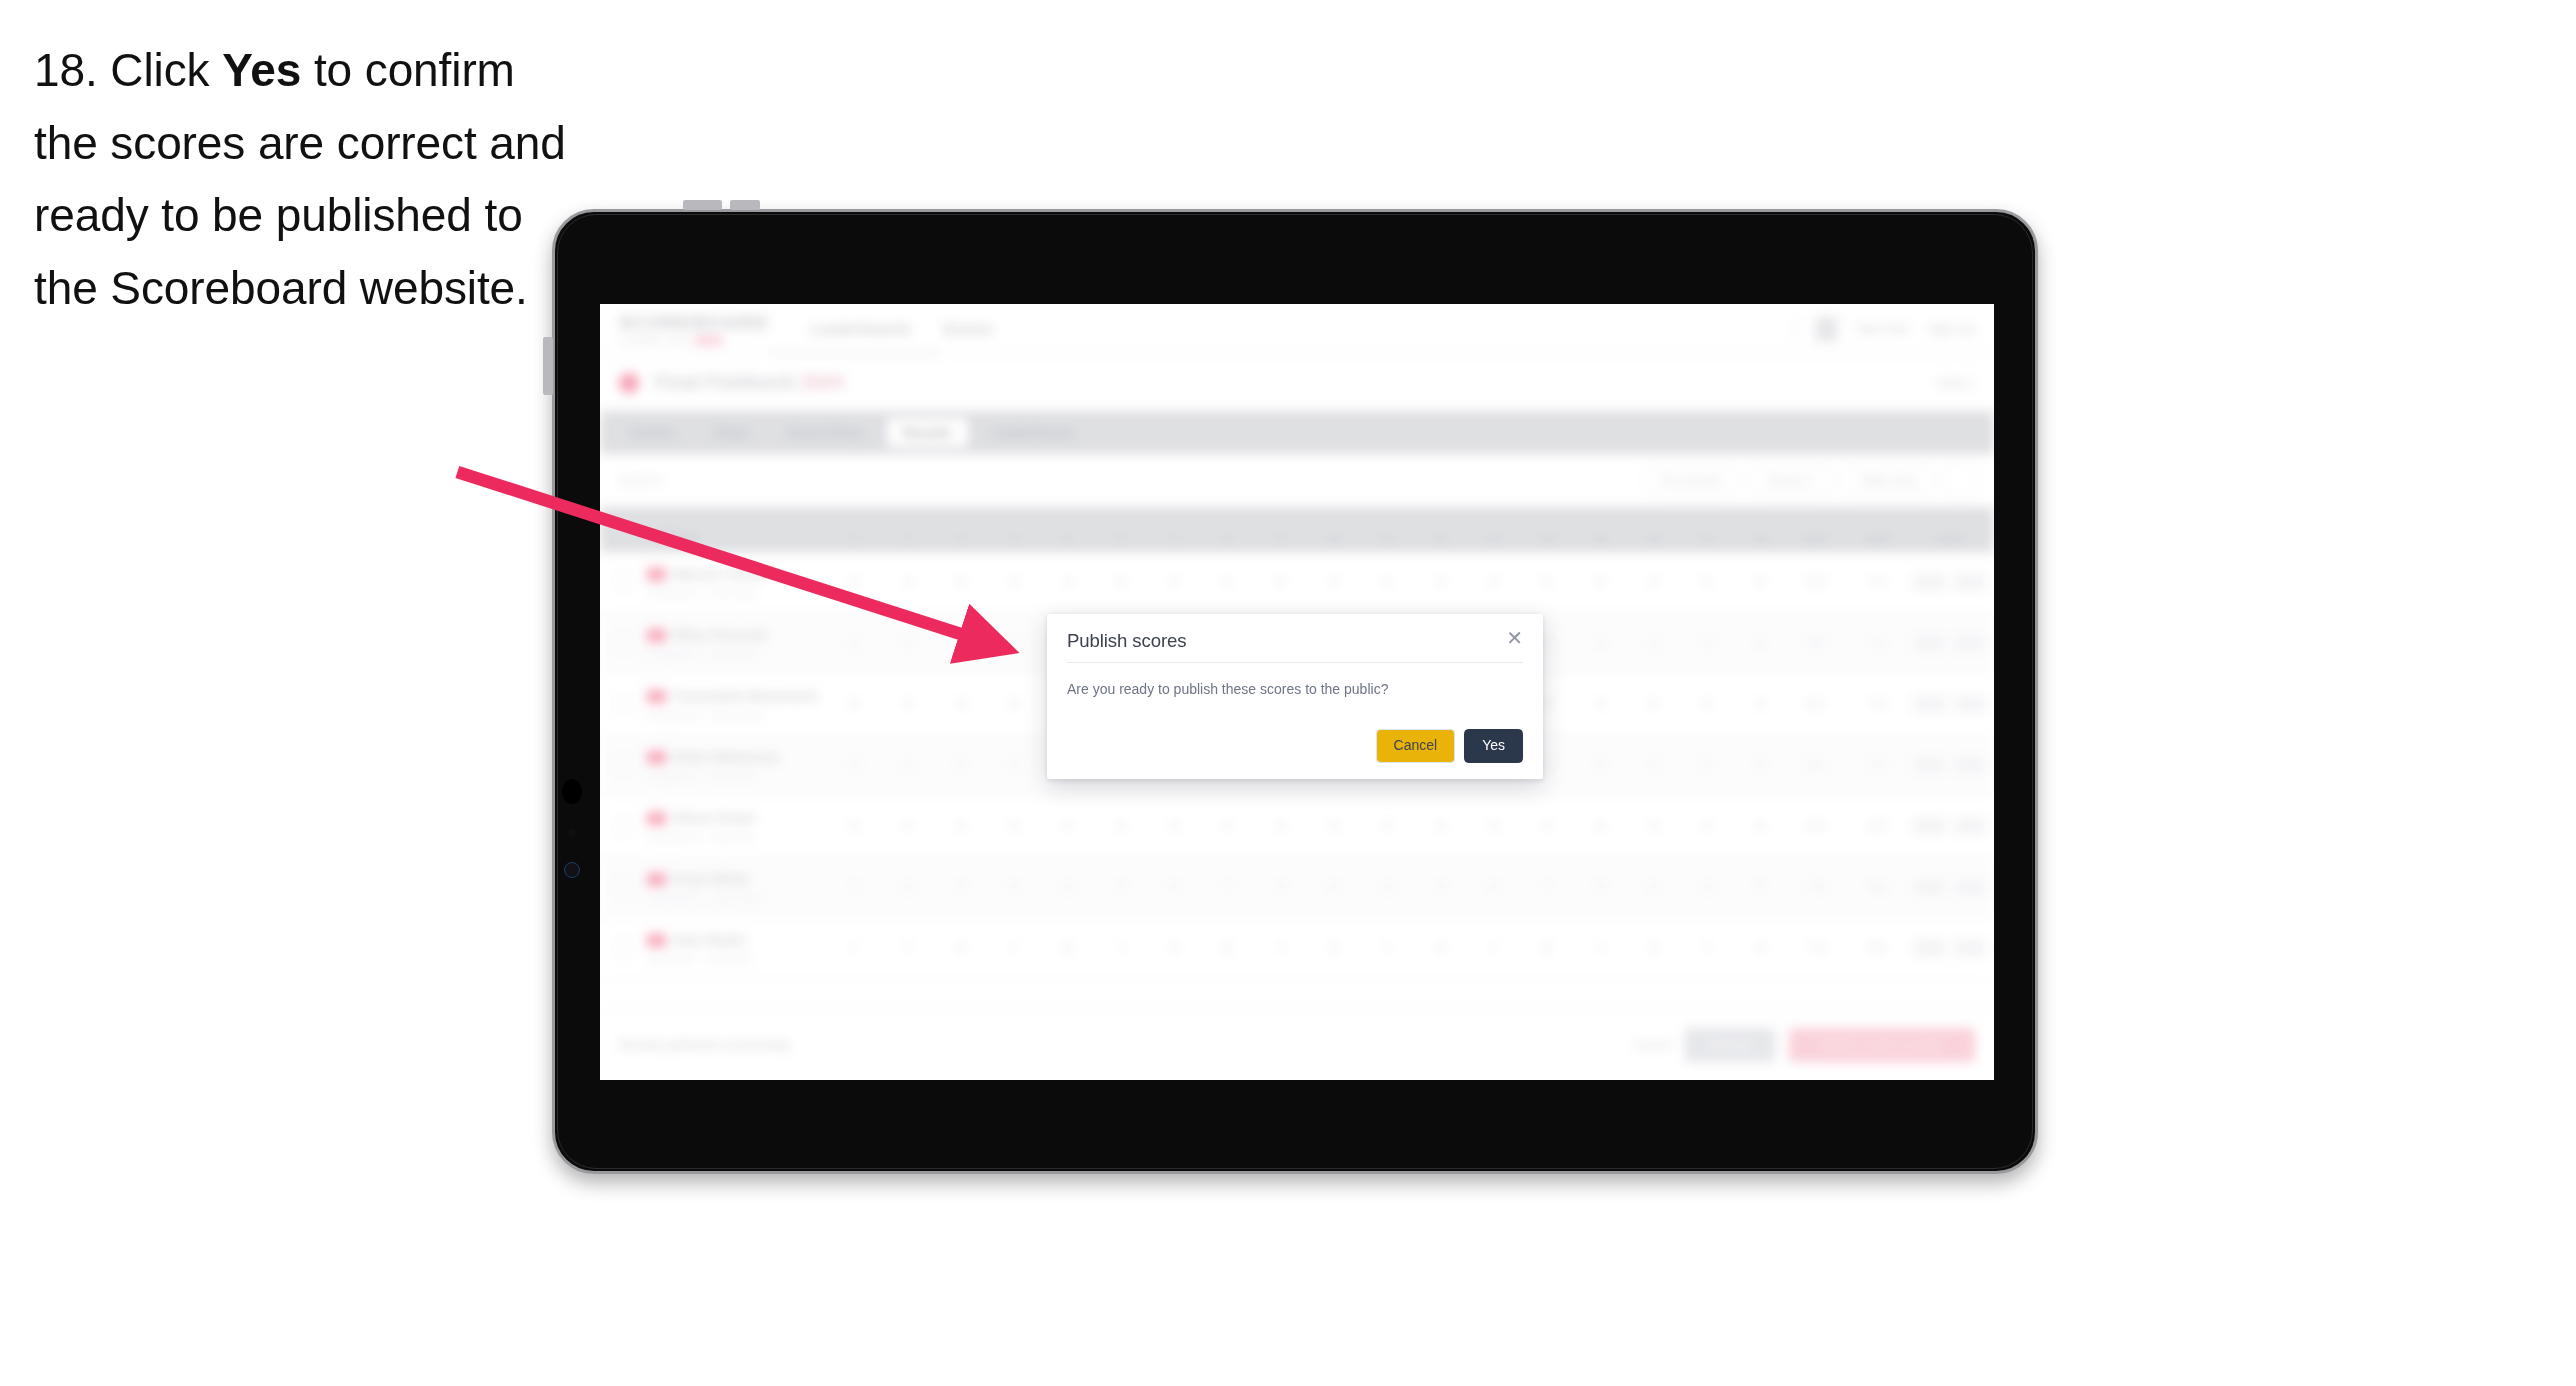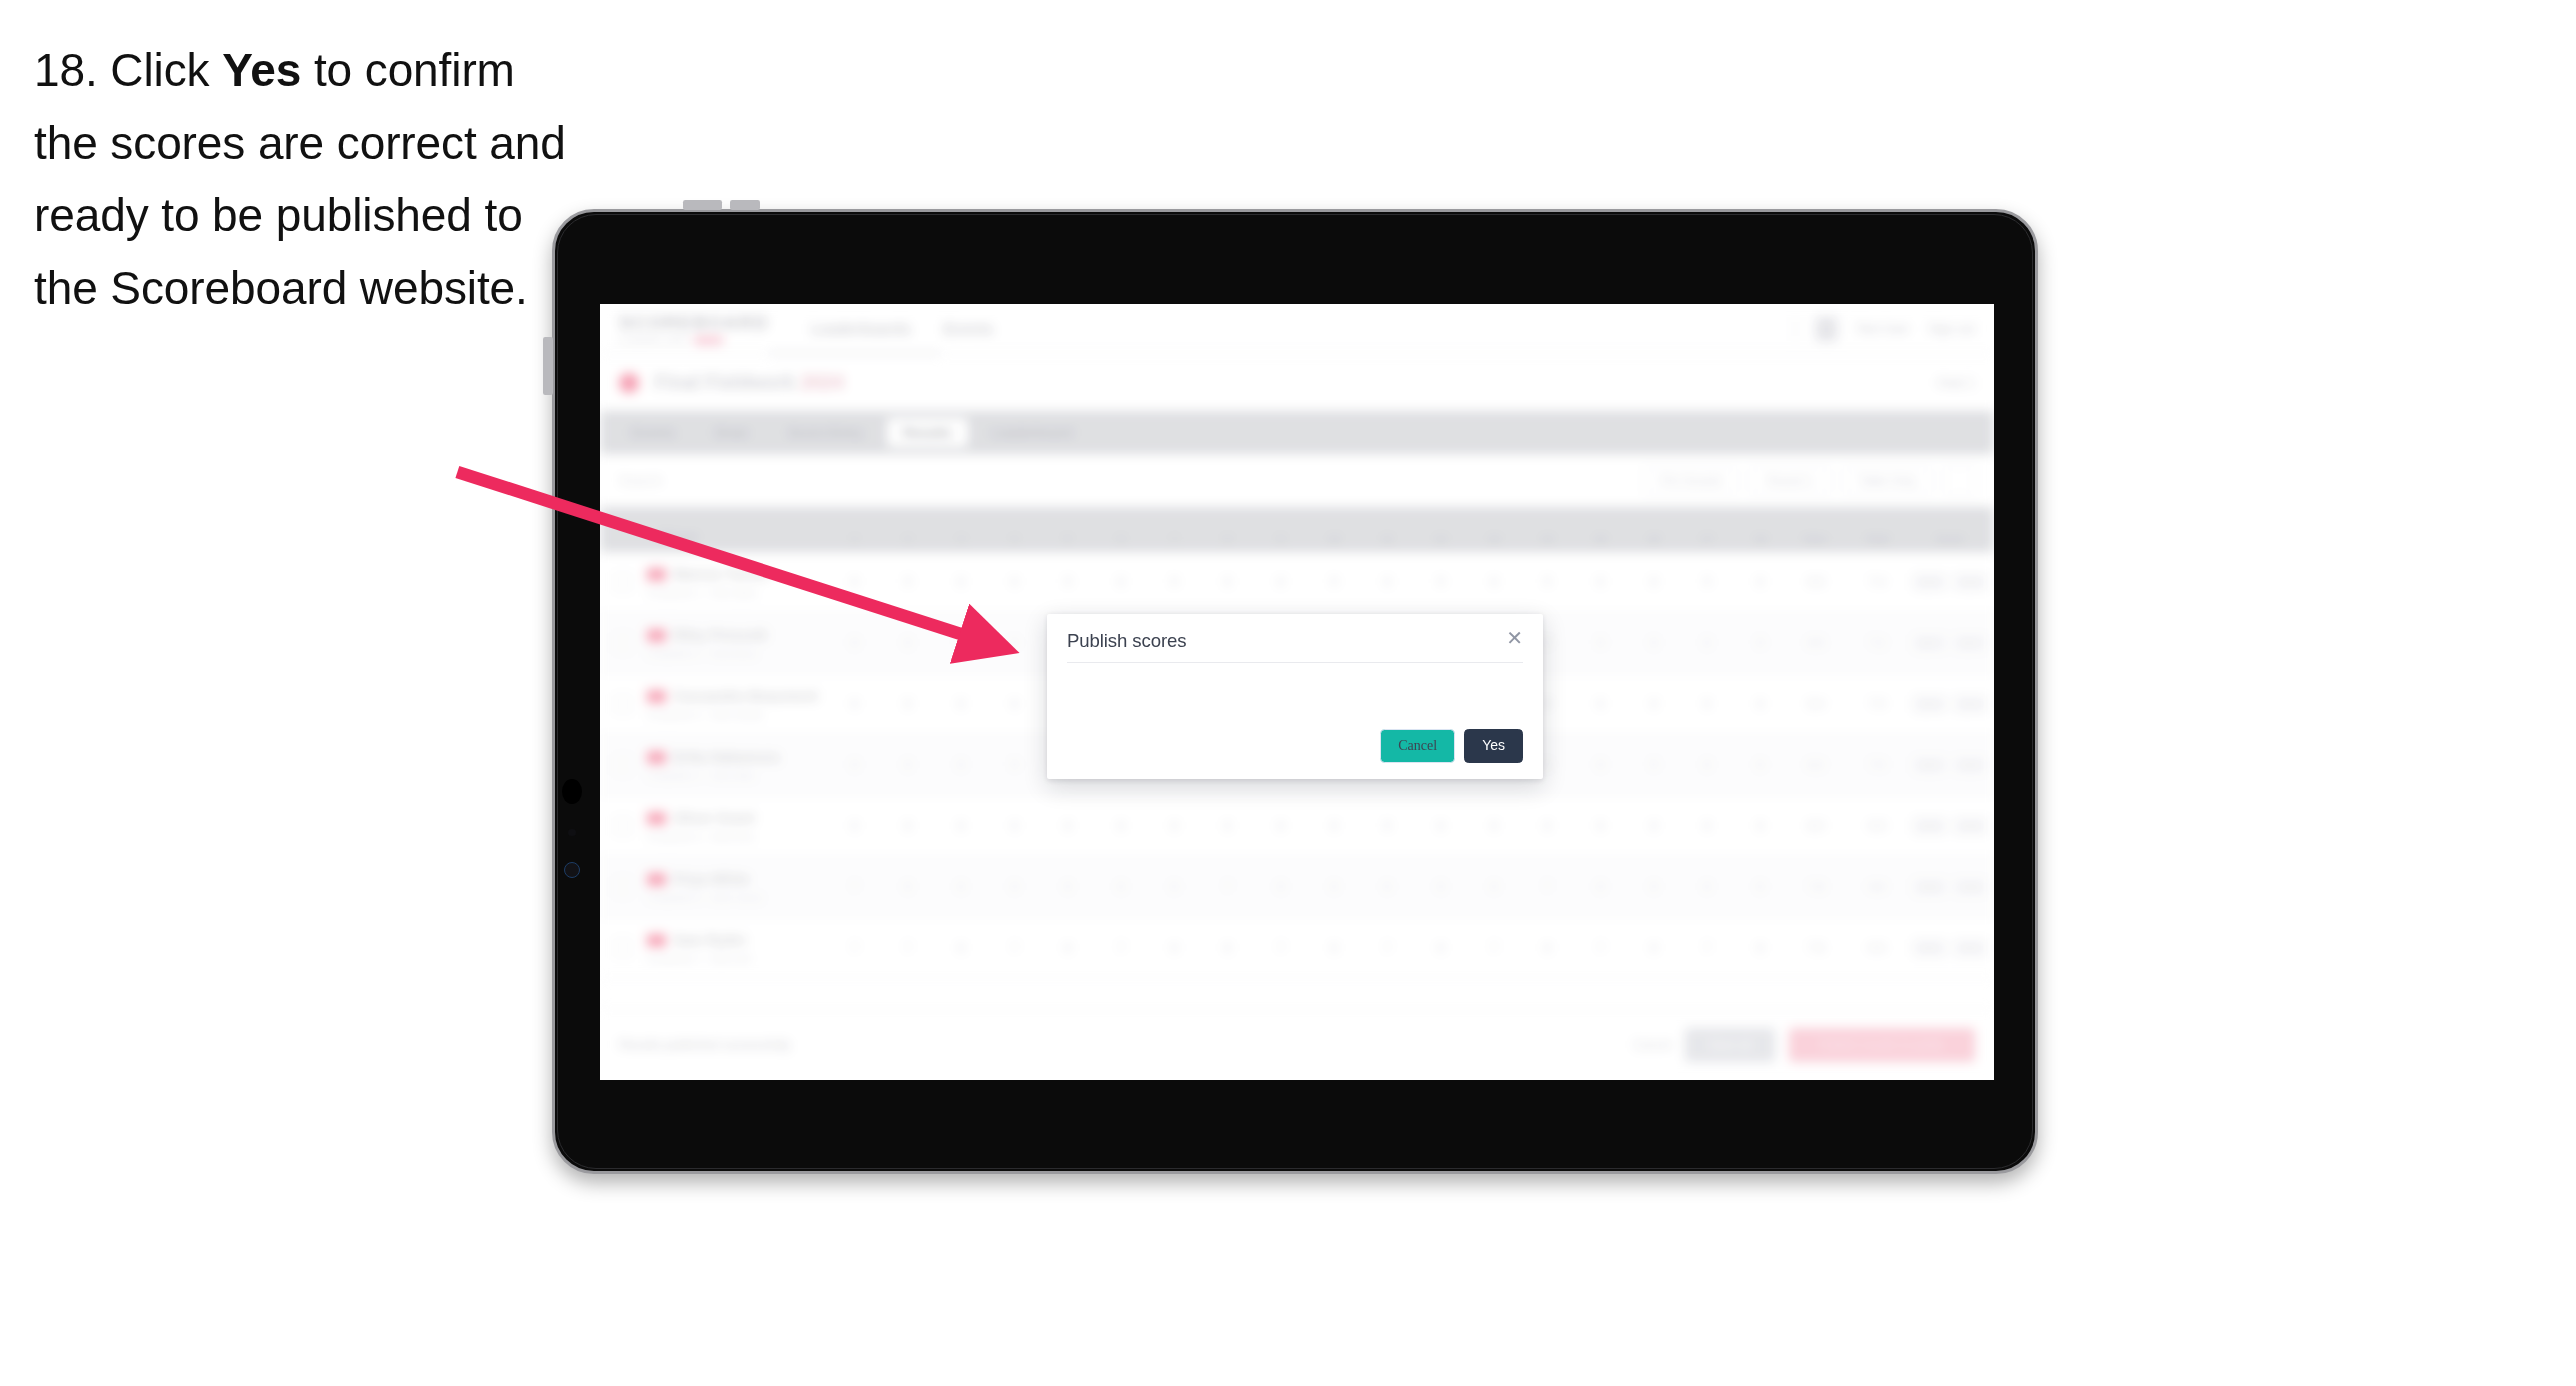--- a/index.html
+++ b/index.html
@@ -255,23 +255,22 @@
   .modal-actions {
     position: absolute; right: 20px; bottom: 16.3px;
     display: flex; gap: 9px; align-items: center;
   }
   .mbtn {
     border-radius: 4.5px; font-size: 14px;
     padding: 8.2px 17px; cursor: pointer;
     line-height: 1.1;
   }
   .mbtn.cancel {
-    background: #14b8a6; color: #3e4452;
+    background: #eab308; color: #3e4452;
     border: 1.5px solid #dbe4f2;
-    font-family: Liberation Serif, serif;
   }
   .mbtn.yes {
     background: #2b374b; color: #ffffff; border: 1.5px solid #2b374b;
   }
 
   
   #arrow { position: absolute; left: 0; top: 0; width: 2576px; height: 1386px; pointer-events: none; }
 </style>
 </head>
 <body>
@@ -641,20 +640,21 @@
     </div>
 
     <div id="modal-scrim"></div>
   </div>
 
   <div id="modal">
     <div class="modal-head">
       <div class="modal-title">Publish scores</div>
       <div class="modal-close">✕</div>
     </div>
+    <div class="modal-body">Are you ready to publish these scores to the public?</div>
     <div class="modal-actions">
       <div class="mbtn cancel">Cancel</div>
       <div class="mbtn yes">Yes</div>
     </div>
   </div>
 
   <svg id="arrow" viewBox="0 0 3471 1868">
     <defs>
       <marker id="ah" markerWidth="5" markerHeight="5" refX="2.3" refY="2.5" orient="auto">
         <path d="M0,0 L5,2.5 L0,5 z" fill="#ED2A5E"></path>

